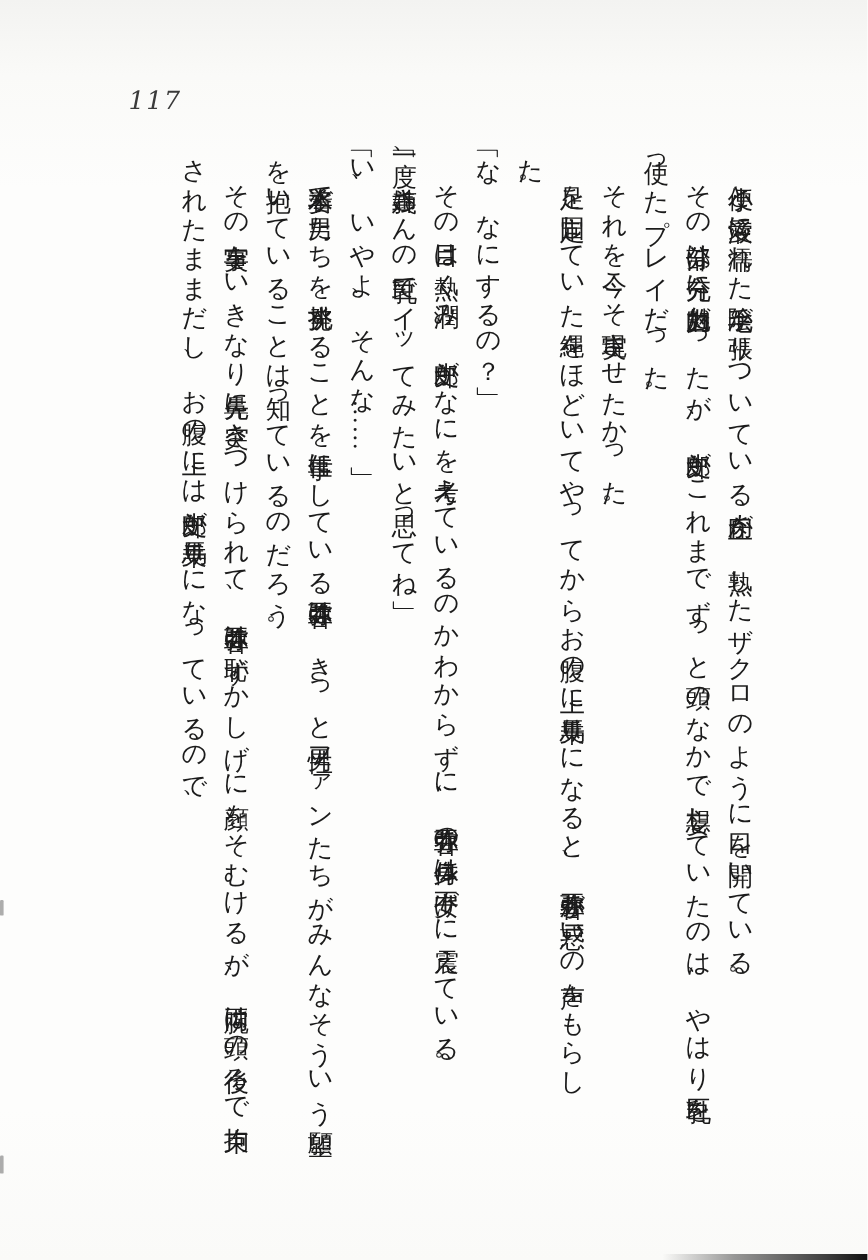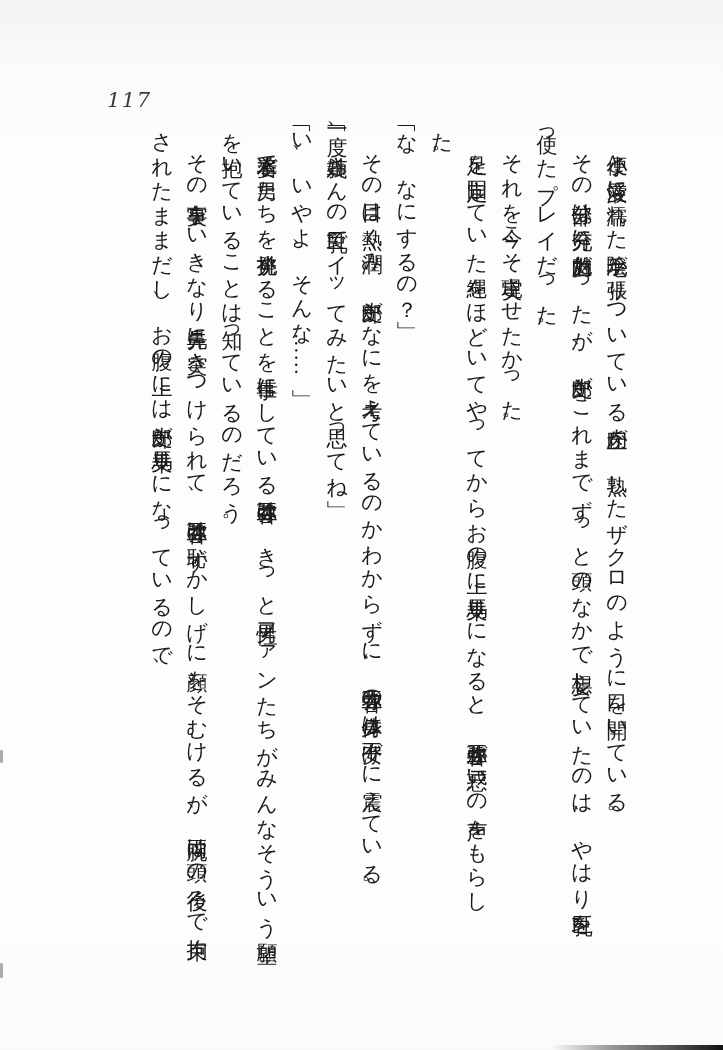--- a/index.html
+++ b/index.html
@@ -16,21 +16,21 @@
     
     background: linear-gradient(180deg,
       #f3f3f1 0%,
       #fafaf8 6%,
       #fdfdfc 15%,
       #fdfdfc 88%,
       #fafaf8 100%);
   }
   .page-number {
     position: absolute;
-    top: 88px;
+    top: 72px;
     left: 107px;
     font-family: "DejaVu Serif", "Liberation Serif", serif;
     font-style: italic;
     font-size: 21px;
     letter-spacing: 1.5px;
     color: #3a3a3a;
   }
   .text-block {
     position: absolute;
     top: 118px;

